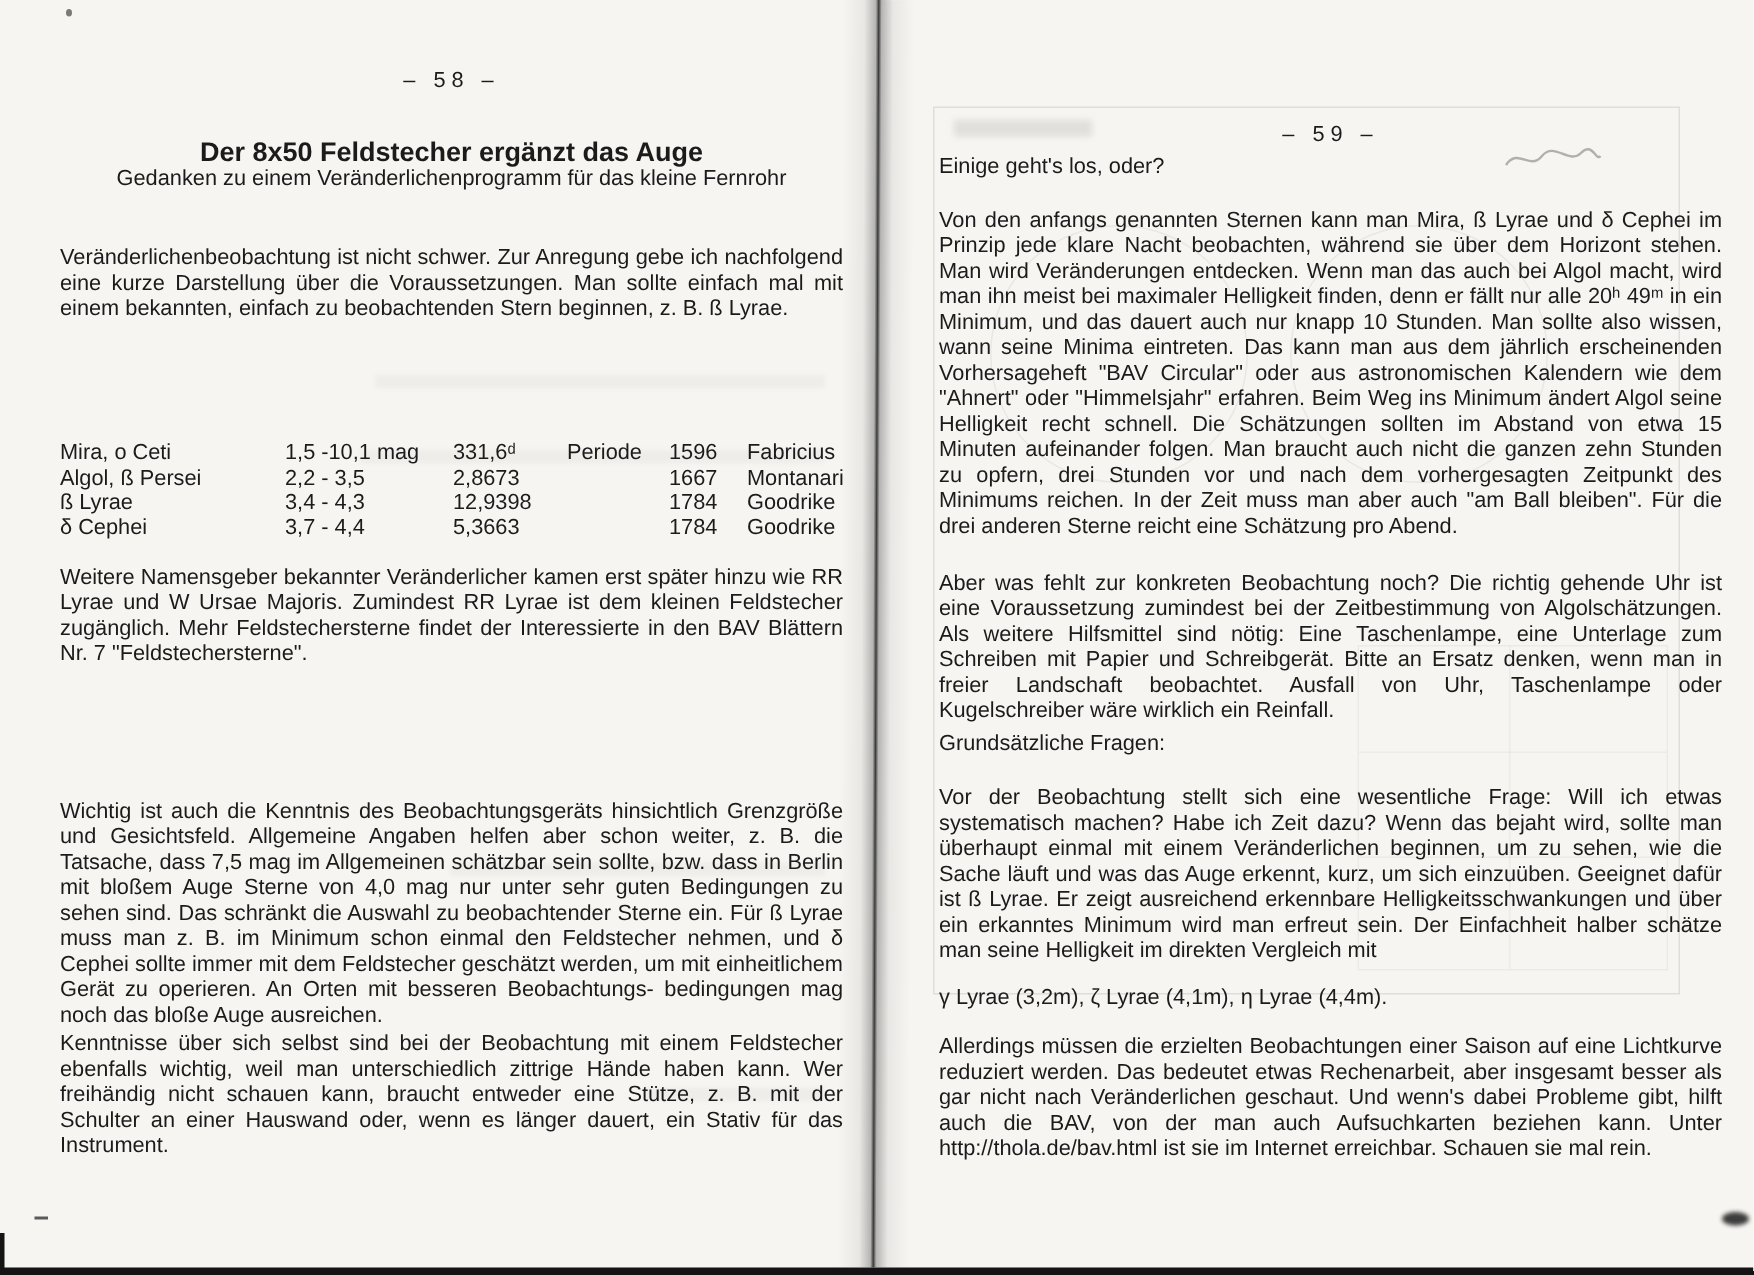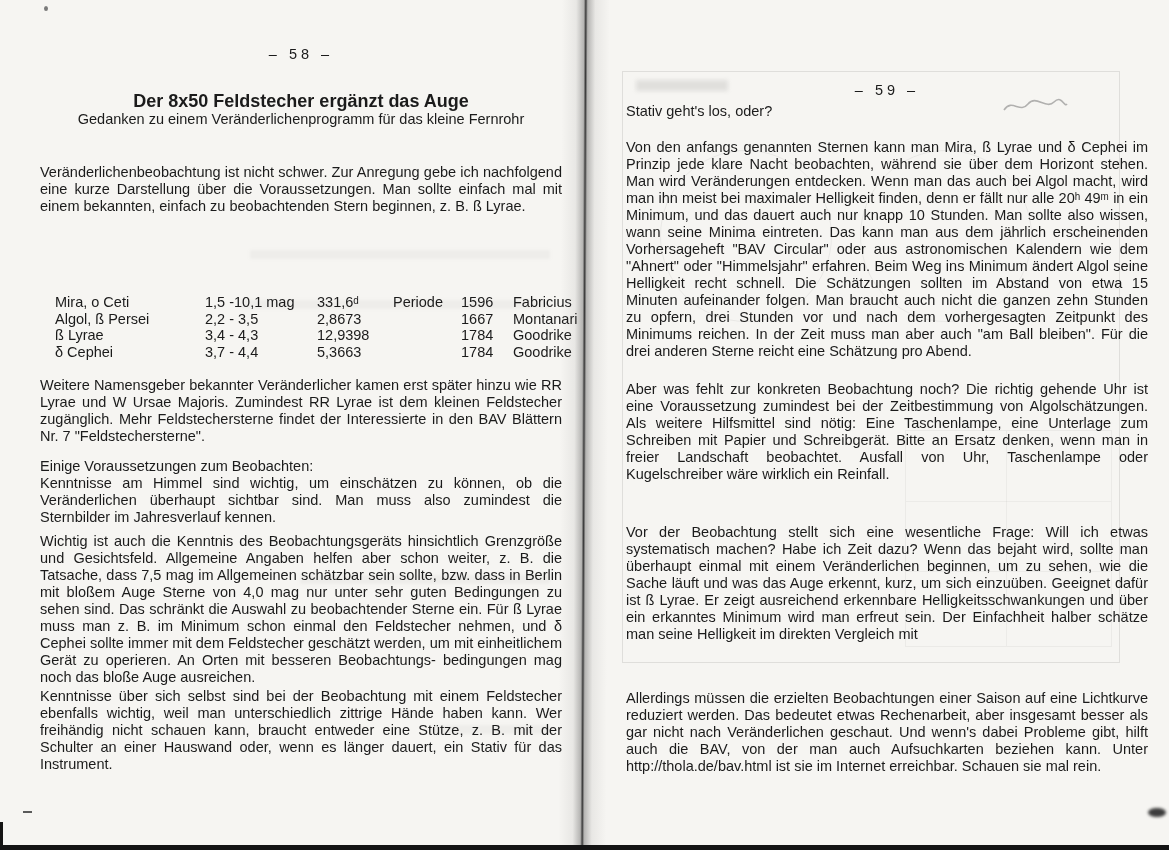--- a/index.html
+++ b/index.html
@@ -7,21 +7,21 @@
   #scan{position:relative;width:1169px;height:850px;background:#f6f5f2;overflow:hidden;color:#1b1b1b;}
   .page{position:absolute;top:0;width:522px;height:716px;font-size:14.5px;line-height:17px;}
   #page-left{left:40px;}
   #page-right{left:626px;}
   .blk{position:absolute;left:0;width:100%;}
   .just{text-align:justify;}
   .center{text-align:center;}
   .pagenum{letter-spacing:4px;}
   .title{font-weight:bold;font-size:18px;}
   .tbl{display:grid;grid-template-columns:150px 112px 72px 72px 52px auto;row-gap:0;}
-  .tbl .c{line-height:16.5px;white-space:nowrap;margin-left:15px;}
+  .tbl .c{line-height:16.5px;white-space:nowrap;}
   .tbl .num{text-align:left;padding-right:6px;}
   .tbl .plabel{padding-left:4px;}
   
   .spine{position:absolute;top:0;left:560px;width:48px;height:845px;
     background:linear-gradient(90deg,rgba(80,80,80,0) 0%,rgba(110,110,110,0.10) 30%,rgba(60,60,60,0.35) 46%,#3b3b3b 50%,rgba(60,60,60,0.35) 54%,rgba(110,110,110,0.10) 70%,rgba(80,80,80,0) 100%);
     transform:rotate(0.25deg);}
   .bottom-band{position:absolute;left:0;bottom:0;width:1169px;height:5px;background:#141414;}
   .left-edge{position:absolute;left:0;top:822px;width:3px;height:28px;background:#141414;}
   .smudge-br{position:absolute;left:1148px;top:808px;width:18px;height:9px;background:#3c3c3c;border-radius:50%;filter:blur(1.5px);}
   .dash-bl{position:absolute;left:23px;top:811px;width:9px;height:2px;background:#5a5a5a;filter:blur(0.4px);}
@@ -85,34 +85,32 @@
       <div class="c">Goodrike</div>
 
       <div class="c">δ Cephei</div>
       <div class="c">3,7 - 4,4</div>
       <div class="c num">5,3663</div>
       <div class="c plabel"></div>
       <div class="c">1784</div>
       <div class="c">Goodrike</div>
     </div>
     <div class="blk just" style="top:377px;">Weitere Namensgeber bekannter Veränderlicher kamen erst später hinzu wie RR Lyrae und W Ursae Majoris. Zumindest RR Lyrae ist dem kleinen Feldstecher zugänglich. Mehr Feldstechersterne findet der Interessierte in den BAV Blättern Nr. 7 "Feldstechersterne".</div>
-    <div class="blk" style="top:458px;">
-      <div>Einige Voraussetzungen zum Beobachten:</div>
-      <div class="just">Kenntnisse am Himmel sind wichtig, um einschätzen zu können, ob die Veränderlichen überhaupt sichtbar sind. Man muss also zumindest die Sternbilder im Jahresverlauf kennen.</div>
-    </div>
     <div class="blk just" style="top:533px;">Wichtig ist auch die Kenntnis des Beobachtungsgeräts hinsichtlich Grenzgröße und Gesichtsfeld. Allgemeine Angaben helfen aber schon weiter, z. B. die Tatsache, dass 7,5 mag im Allgemeinen schätzbar sein sollte, bzw. dass in Berlin mit bloßem Auge Sterne von 4,0 mag nur unter sehr guten Bedingungen zu sehen sind. Das schränkt die Auswahl zu beobachtender Sterne ein. Für ß Lyrae muss man z. B. im Minimum schon einmal den Feldstecher nehmen, und δ Cephei sollte immer mit dem Feldstecher geschätzt werden, um mit einheitlichem Gerät zu operieren. An Orten mit besseren Beobachtungs- bedingungen mag noch das bloße Auge ausreichen.</div>
     <div class="blk just" style="top:688px;">Kenntnisse über sich selbst sind bei der Beobachtung mit einem Feldstecher ebenfalls wichtig, weil man unterschiedlich zittrige Hände haben kann. Wer freihändig nicht schauen kann, braucht entweder eine Stütze, z. B. mit der Schulter an einer Hauswand oder, wenn es länger dauert, ein Stativ für das Instrument.</div>
   </div>
 
   <div class="page" id="page-right">
     <div class="blk center pagenum" style="top:46px;margin-top:36px;">– 59 –</div>
-    <div class="blk" style="top:103px;">Stativ geht's los, oder?</div>
+    <div class="blk" style="top:103px;">Einige geht's los, oder?</div>
     <div class="blk just" style="top:139px;">Von den anfangs genannten Sternen kann man Mira, ß Lyrae und δ Cephei im Prinzip jede klare Nacht beobachten, während sie über dem Horizont stehen. Man wird Veränderungen entdecken. Wenn man das auch bei Algol macht, wird man ihn meist bei maximaler Helligkeit finden, denn er fällt nur alle 20ʰ 49ᵐ in ein Minimum, und das dauert auch nur knapp 10 Stunden. Man sollte also wissen, wann seine Minima eintreten. Das kann man aus dem jährlich erscheinenden Vorhersageheft  "BAV Circular" oder aus astronomischen Kalendern wie dem "Ahnert" oder "Himmelsjahr" erfahren. Beim Weg ins Minimum ändert Algol seine Helligkeit recht schnell. Die Schätzungen sollten im Abstand von etwa 15 Minuten aufeinander folgen. Man braucht auch nicht die ganzen zehn Stunden zu opfern, drei Stunden vor und nach dem vorhergesagten Zeitpunkt des Minimums reichen. In der Zeit muss man aber auch "am Ball bleiben". Für die drei anderen Sterne reicht eine Schätzung pro Abend.</div>
     <div class="blk just" style="top:381px;">Aber was fehlt zur konkreten Beobachtung noch? Die richtig gehende Uhr ist eine Voraussetzung zumindest bei der Zeitbestimmung von Algolschätzungen. Als weitere Hilfsmittel sind nötig: Eine Taschenlampe, eine Unterlage zum Schreiben mit Papier und Schreibgerät. Bitte an Ersatz denken, wenn man in freier Landschaft beobachtet. Ausfall von Uhr, Taschenlampe oder Kugelschreiber wäre wirklich ein Reinfall.</div>
+    <div class="blk" style="top:488px;">Grundsätzliche Fragen:</div>
     <div class="blk just" style="top:524px;">Vor der Beobachtung stellt sich eine wesentliche Frage: Will ich etwas systematisch machen? Habe ich Zeit dazu? Wenn das bejaht wird, sollte man überhaupt einmal mit einem Veränderlichen beginnen, um zu sehen, wie die Sache läuft und was das Auge erkennt, kurz, um sich einzuüben. Geeignet dafür ist ß Lyrae. Er zeigt ausreichend erkennbare Helligkeitsschwankungen und über ein erkanntes Minimum wird man erfreut sein. Der Einfachheit halber schätze man seine Helligkeit im direkten Vergleich mit</div>
+    <div class="blk" style="top:657px;">γ Lyrae (3,2m),  ζ Lyrae (4,1m),  η Lyrae (4,4m).</div>
     <div class="blk just" style="top:690px;">Allerdings müssen die erzielten Beobachtungen einer Saison auf eine Lichtkurve reduziert werden. Das bedeutet etwas Rechenarbeit, aber insgesamt besser als gar nicht nach Veränderlichen geschaut. Und wenn's dabei Probleme gibt, hilft auch die BAV, von der man auch Aufsuchkarten beziehen kann. Unter http://thola.de/bav.html ist sie im Internet erreichbar. Schauen sie mal rein.</div>
   </div>
 
   <div class="spine"></div>
   <div class="bottom-band"></div>
   <div class="left-edge"></div>
   <div class="smudge-br"></div>
   <div class="dash-bl"></div>
   <div class="speck-tl"></div>
 </div>

